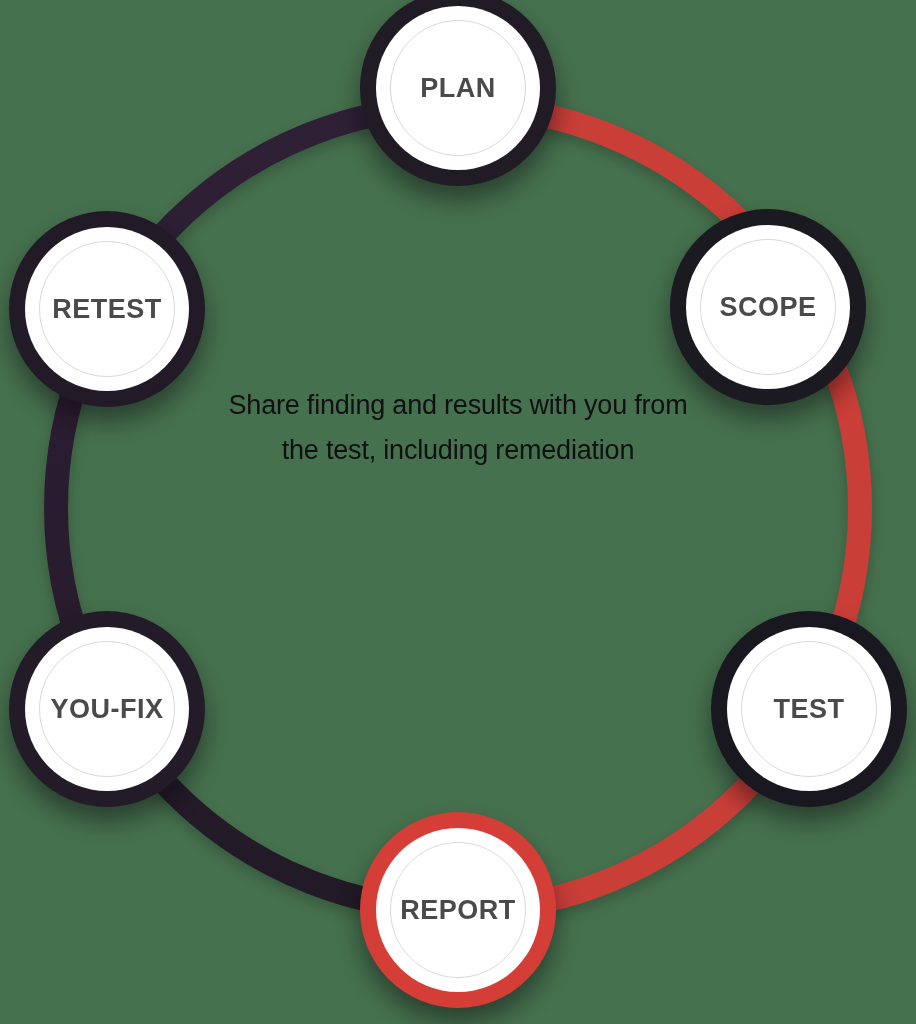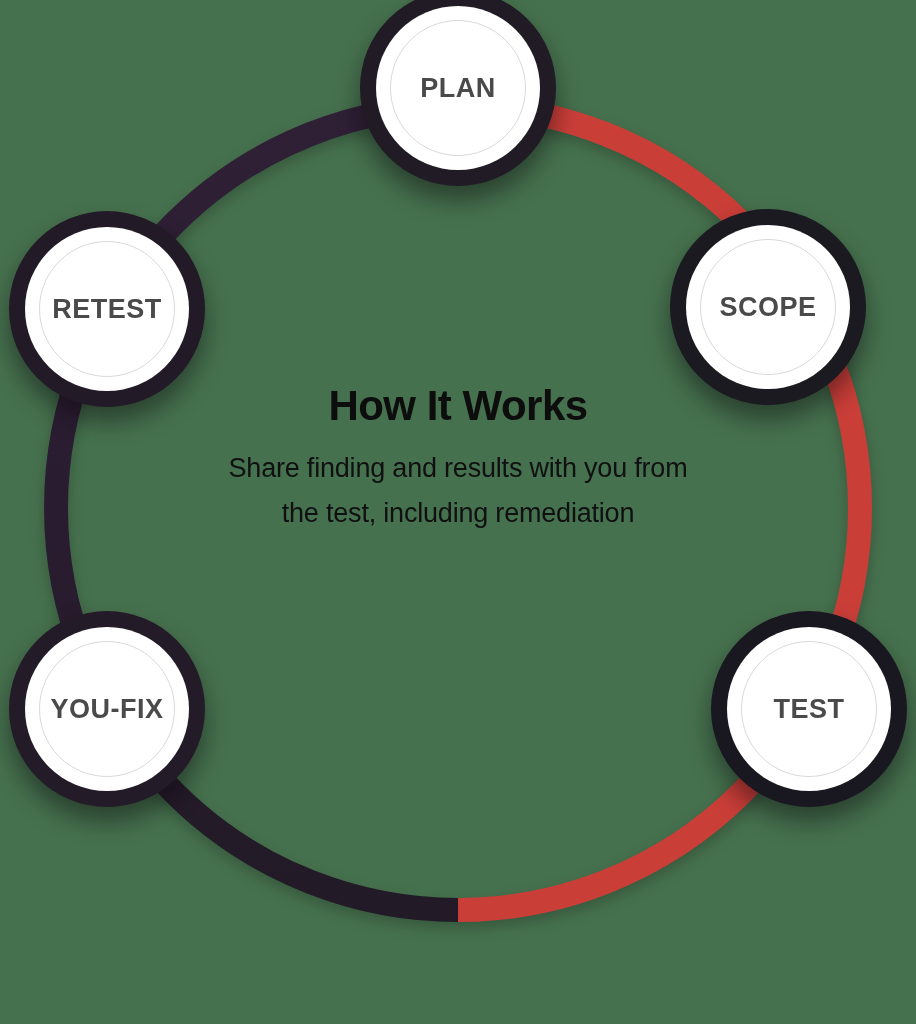--- a/index.html
+++ b/index.html
@@ -102,38 +102,44 @@
   </div>
 
   <div class="node pos-bottom-right" style="--ring: #191821;">
     <div class="node-inner">
       <div class="node-outline">
         <span class="node-label">TEST</span>
       </div>
     </div>
   </div>
 
+  <div class="node pos-bottom" style="--ring: #d53e37;">
+    <div class="node-inner">
+      <div class="node-outline">
+        <span class="node-label">REPORT</span>
+      </div>
+    </div>
+  </div>
 
   <div class="node pos-bottom-left" style="--ring: #241b28;">
     <div class="node-inner">
       <div class="node-outline">
         <span class="node-label">YOU-FIX</span>
       </div>
     </div>
   </div>
 
   <div class="node pos-top-left" style="--ring: #221a26;">
     <div class="node-inner">
       <div class="node-outline">
         <span class="node-label">RETEST</span>
       </div>
     </div>
   </div>
 
   <div class="center-text">
-    <h2 class="center-title">How It Works</h2>
     <div class="center-desc">
       <div>Share finding and results with you from</div>
       <div>the test, including remediation</div>
     </div>
   </div>
 
 </div>
 
 </body></html>

